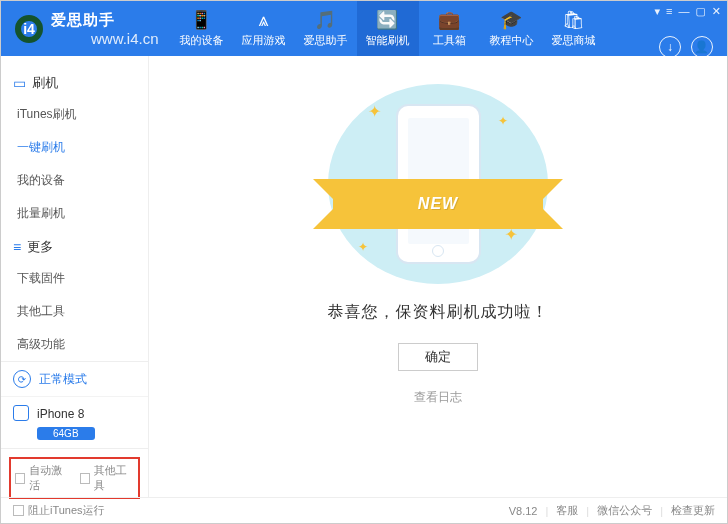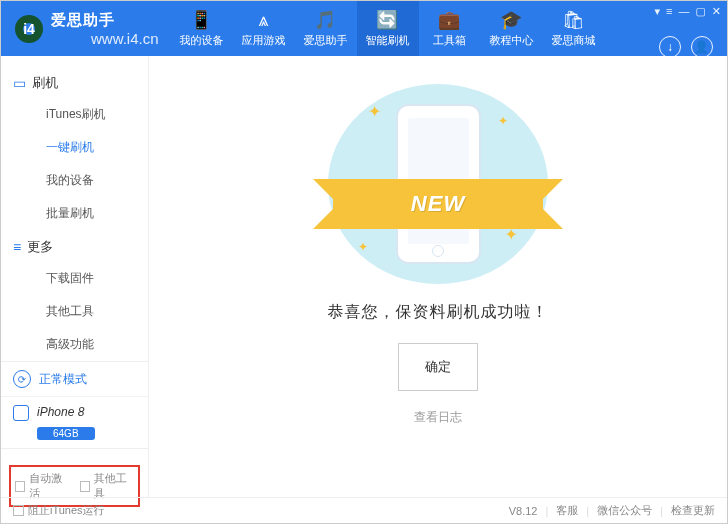--- a/index.html
+++ b/index.html
@@ -1,64 +1,64 @@
 <!DOCTYPE html>
 <html><head>
 <meta charset="utf-8">
 <style>
 *{margin:0;padding:0;box-sizing:border-box;font-family:"Microsoft YaHei","PingFang SC",Arial,sans-serif;}
 body{width:728px;height:524px;background:#fff;overflow:hidden;font-size:12px;color:#555;}
 .window{width:728px;height:524px;display:flex;flex-direction:column;border:1px solid #ccc;}
 .header{height:55px;background:#2b7cea;display:flex;align-items:center;color:#fff;}
 .logo-wrap{display:flex;align-items:center;padding:0 12px 0 14px;}
-.logo-circle{width:28px;height:28px;border:8px solid #14532d;border-radius:50%;display:flex;align-items:center;justify-content:center;font-size:14px;font-weight:bold;color:#fff;}
+.logo-circle{width:28px;height:28px;border:6px solid #14532d;border-radius:50%;display:flex;align-items:center;justify-content:center;font-size:14px;font-weight:bold;color:#fff;}
 .logo-text{margin-left:8px;}
 .logo-text .cn{font-size:15px;font-weight:bold;letter-spacing:1px;}
 .logo-text .en{font-size:15px;opacity:.85;margin-left:40px;}
 .nav{display:flex;height:100%;}
 .nav-item{width:62px;display:flex;flex-direction:column;align-items:center;justify-content:center;cursor:pointer;}
 .nav-item.active{background:#206ad5;}
 .nav-item .ico{font-size:18px;height:22px;display:flex;align-items:center;justify-content:center;}
 .nav-item .lbl{font-size:11px;margin-top:2px;}
 .header-right{margin-left:auto;display:flex;align-items:flex-start;height:100%;}
 .win-ctrl{display:flex;gap:6px;padding:4px 6px;}
 .win-ctrl span{font-size:11px;cursor:pointer;opacity:.9;}
 .header-circles{display:flex;gap:10px;align-items:center;padding-right:14px;margin-top:14px;}
 .hcir{width:22px;height:22px;border:1.5px solid rgba(255,255,255,.9);border-radius:50%;display:flex;align-items:center;justify-content:center;font-size:12px;cursor:pointer;}
 .body{flex:1;display:flex;min-height:0;}
 .sidebar{width:148px;border-right:1px solid #eee;display:flex;flex-direction:column;}
 .side-scroll{flex:1;padding-top:10px;}
 .sec-title{display:flex;align-items:center;padding:8px 14px 6px 12px;color:#333;font-size:13px;}
 .sec-title .ticon{margin-right:6px;color:#2b7cea;font-size:14px;}
-.sub-item{padding:8px 10px 8px 45px;font-size:12px;color:#555;cursor:pointer;}
+.sub-item{padding:8px 10px 8px 16px;font-size:12px;color:#555;cursor:pointer;}
 .sub-item.active{color:#2b7cea;}
 .side-bottom{border-top:1px solid #eee;}
 .side-status{display:flex;align-items:center;padding:8px 12px;border-bottom:1px solid #f3f3f3;font-size:12px;color:#2b7cea;}
 .side-status .sicon{width:18px;height:18px;border:1.5px solid #2b7cea;border-radius:50%;display:flex;align-items:center;justify-content:center;margin-right:8px;font-size:10px;}
-.device-row{display:flex;align-items:flex-start;padding:8px 12px 2px;font-style:italic;}
+.device-row{display:flex;align-items:flex-end;padding:8px 12px 2px;}
 .device-row .dico{width:16px;height:16px;border:1.5px solid #2b7cea;border-radius:3px;margin-right:8px;}
 .device-row .dname{font-size:12px;color:#333;}
 .badge{margin:4px 0 8px 36px;display:inline-block;background:#2b7cea;color:#fff;font-size:10px;padding:1px 16px;border-radius:3px;}
-.checkbar{border-top:1px solid #eee;padding:16px 8px;}
+.checkbar{border-top:1px solid #eee;padding:8px 8px;}
 .redbox{border:2px solid #e23a2e;padding:4px 4px;display:flex;gap:10px;}
 .chk{display:flex;align-items:center;font-size:11px;color:#888;}
 .chk .box{width:11px;height:11px;border:1px solid #bbb;margin-right:4px;}
 .main{flex:1;display:flex;flex-direction:column;align-items:center;padding-top:28px;background:#fff;}
 .illus{width:220px;height:200px;background:#cdeef5;border-radius:50%;position:relative;display:flex;align-items:center;justify-content:center;margin-bottom:18px;}
 .phone{width:85px;height:160px;background:#fff;border:2px solid #d8e6f2;border-radius:12px;position:relative;z-index:2;}
 .phone::before{content:"";position:absolute;top:12px;left:10px;right:10px;bottom:18px;background:#f5f9fd;border-radius:2px;}
 .phone::after{content:"";position:absolute;bottom:5px;left:50%;transform:translateX(-50%);width:10px;height:10px;border:1.5px solid #d8e6f2;border-radius:50%;}
 .ribbon{position:absolute;width:210px;height:50px;background:#f6c33a;z-index:3;top:95px;display:flex;align-items:center;justify-content:center;}
 .ribbon::before,.ribbon::after{content:"";position:absolute;width:0;height:0;border:25px solid transparent;top:0;}
 .ribbon::before{left:-20px;border-right-color:#f6c33a;border-top-color:#f6c33a;border-bottom-color:#f6c33a;}
 .ribbon::after{right:-20px;border-left-color:#f6c33a;border-top-color:#f6c33a;border-bottom-color:#f6c33a;}
-.ribbon .text{color:#fff;font-size:22px;font-weight:bold;font-style:italic;text-shadow:1px 1px 0 rgba(0,0,0,.12);letter-spacing:1px;}
+.ribbon .text{color:#fff;font-size:16px;font-weight:bold;font-style:italic;text-shadow:1px 1px 0 rgba(0,0,0,.12);letter-spacing:1px;}
 .star{position:absolute;color:#f6c33a;font-size:16px;}
 .success-msg{font-size:16px;color:#333;margin-bottom:20px;letter-spacing:1px;}
-.btn-ok{border:1px solid #ccc;background:#fff;padding:14px 26px;font-size:13px;color:#333;cursor:pointer;margin-bottom:18px;}
+.btn-ok{border:1px solid #ccc;background:#fff;padding:4px 26px;font-size:13px;color:#333;cursor:pointer;margin-bottom:18px;}
 .view-log{color:#999;font-size:12px;cursor:pointer;}
 .footer{height:26px;border-top:1px solid #eee;display:flex;align-items:center;padding:0 12px;font-size:11px;color:#888;}
 .footer .left-f{display:flex;align-items:center;}
 .footer .left-f .box{width:11px;height:11px;border:1px solid #bbb;margin-right:4px;}
 .footer .right-f{margin-left:auto;display:flex;align-items:center;gap:8px;}
 .footer .sep{color:#ddd;}
 </style>
 </head>
 <body>
 

